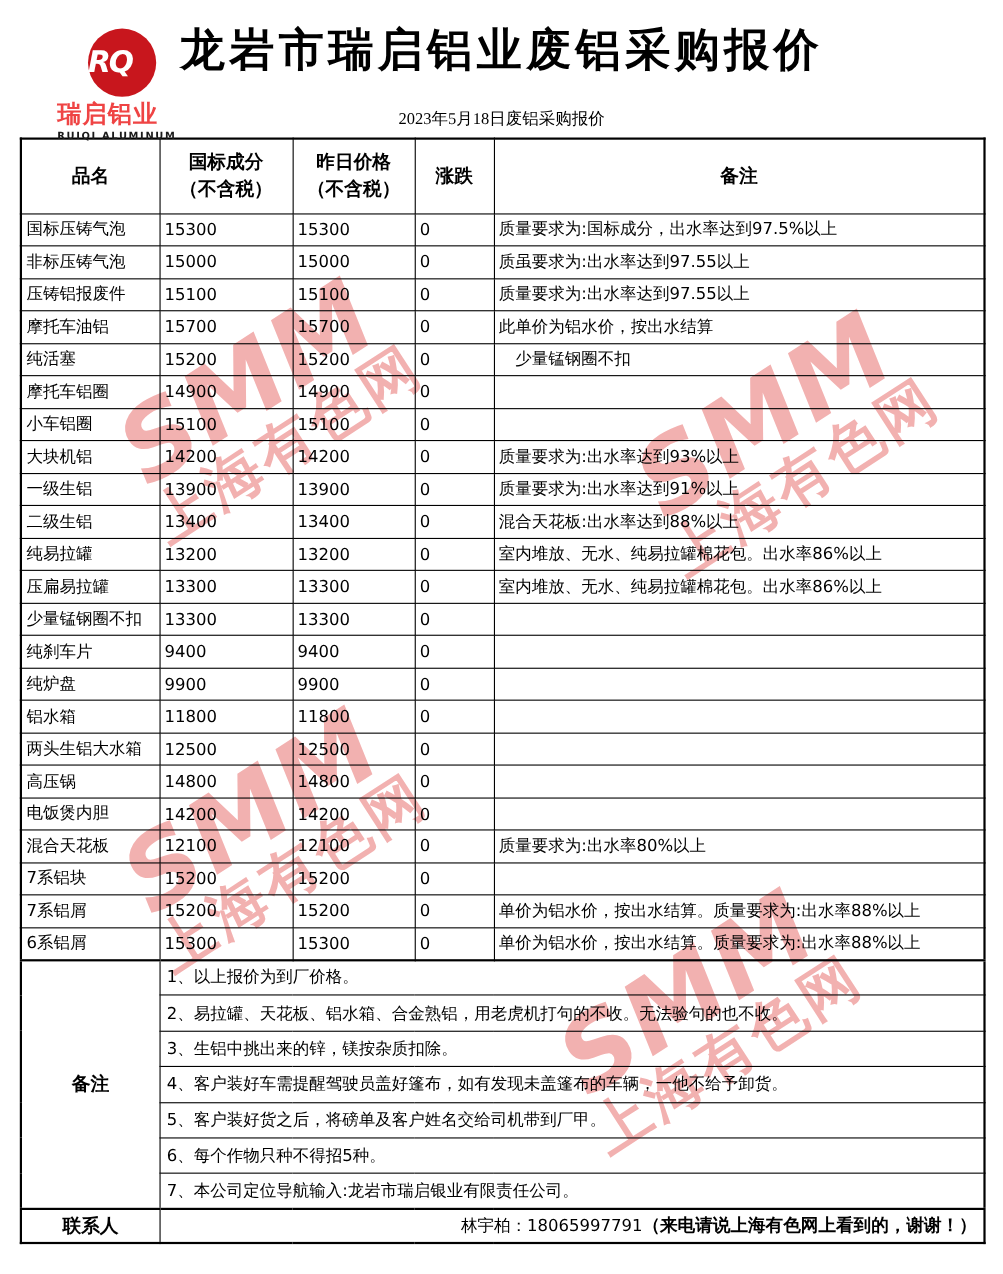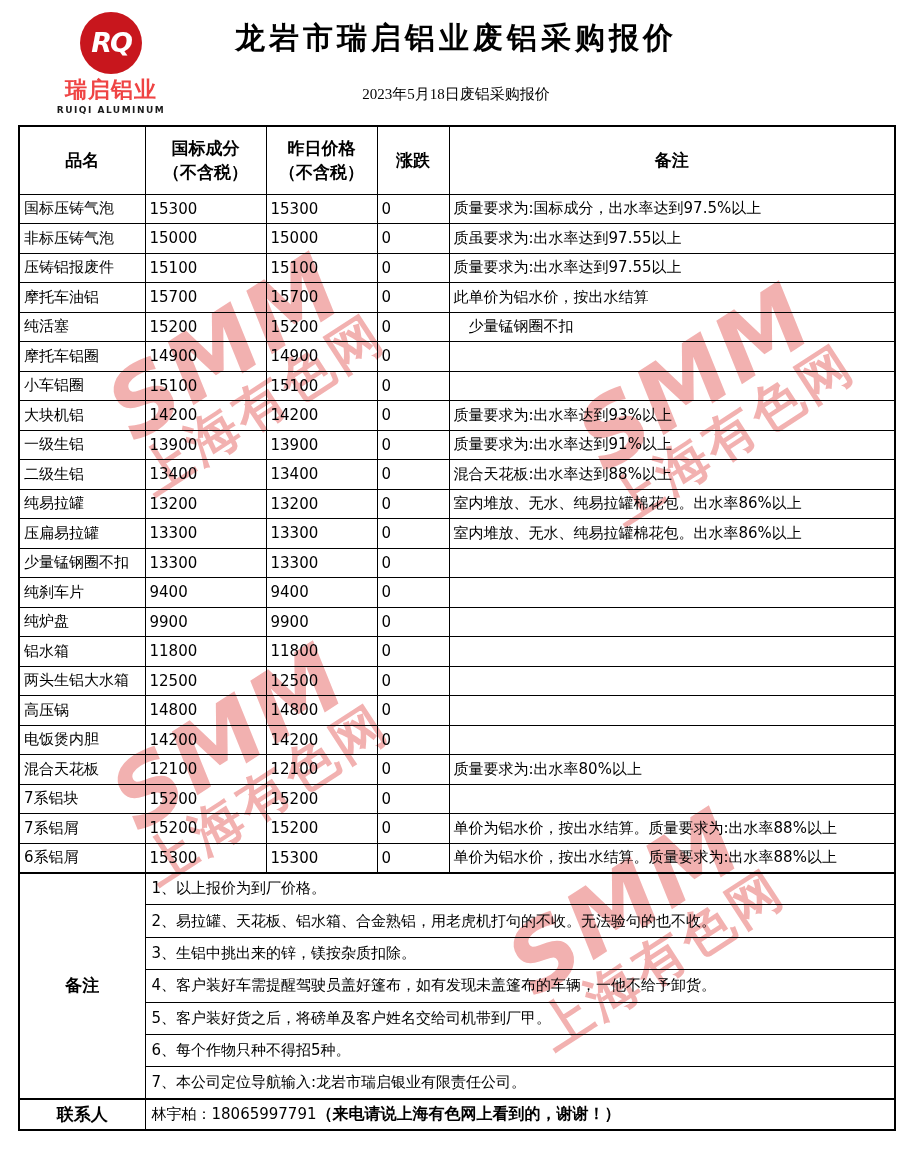--- a/index.html
+++ b/index.html
@@ -10,42 +10,42 @@
     height: 1158px;
     background: #ffffff;
     overflow: hidden;
     color: #000;
   }
 
   
   .header { position: relative; height: 125px; }
   .logo {
     position: absolute;
-    left: 52px; top: 12px;
+    left: 52px; top: 26px;
     width: 118px;
-    text-align: center;
+    text-align: left;
   }
   .logo-circle {
     width: 62px; height: 62px;
     margin: 0 auto;
     border-radius: 50%;
     background: #c8161d;
     color: #fff;
     font-weight: bold;
     font-style: italic;
     font-size: 27px;
     line-height: 62px;
     letter-spacing: -2px;
   }
   .logo-cn { font-size: 22px; font-weight: bold; letter-spacing: 1px; margin-top: 1px; color: #ef4444; }
   .logo-en { font-size: 9px; font-weight: bold; letter-spacing: 1.5px; color: #1a1a1a; }
   .title {
     padding-top: 18px;
     text-align: center;
-    font-size: 30px;
+    font-size: 41px;
     font-weight: bold;
     letter-spacing: 4px;
   }
   .subtitle {
     text-align: center;
     margin-top: 26px;
     font-size: 15px;
     font-family: Liberation Serif, serif;
   }
 
@@ -72,21 +72,21 @@
   tbody.prices td { height: 29.5px; padding: 1px 4px; text-align: left; white-space: pre-wrap; overflow: hidden; }
 
   tbody.notes td.note-cell { height: 32.4px; padding: 1px 6px; text-align: left; white-space: pre-wrap; }
   tbody.notes tr:first-child td { border-top: 2px solid #000; border-radius: 16px; }
   td.label-cell {
     text-align: center;
     font-weight: bold;
     font-size: 17px;
   }
   tbody.contact td { height: 31px; border-top: 2px solid #000; }
-  td.contact-cell { padding: 1px 6px; }
+  td.contact-cell { padding: 1px 6px; text-align: right; }
   td.contact-cell .bold-note { font-weight: bold; font-size: 16px; }
 
   
   .watermark {
     position: absolute;
     width: 320px;
     text-align: center;
     transform: rotate(-33deg);
     pointer-events: none;
     mix-blend-mode: multiply;

